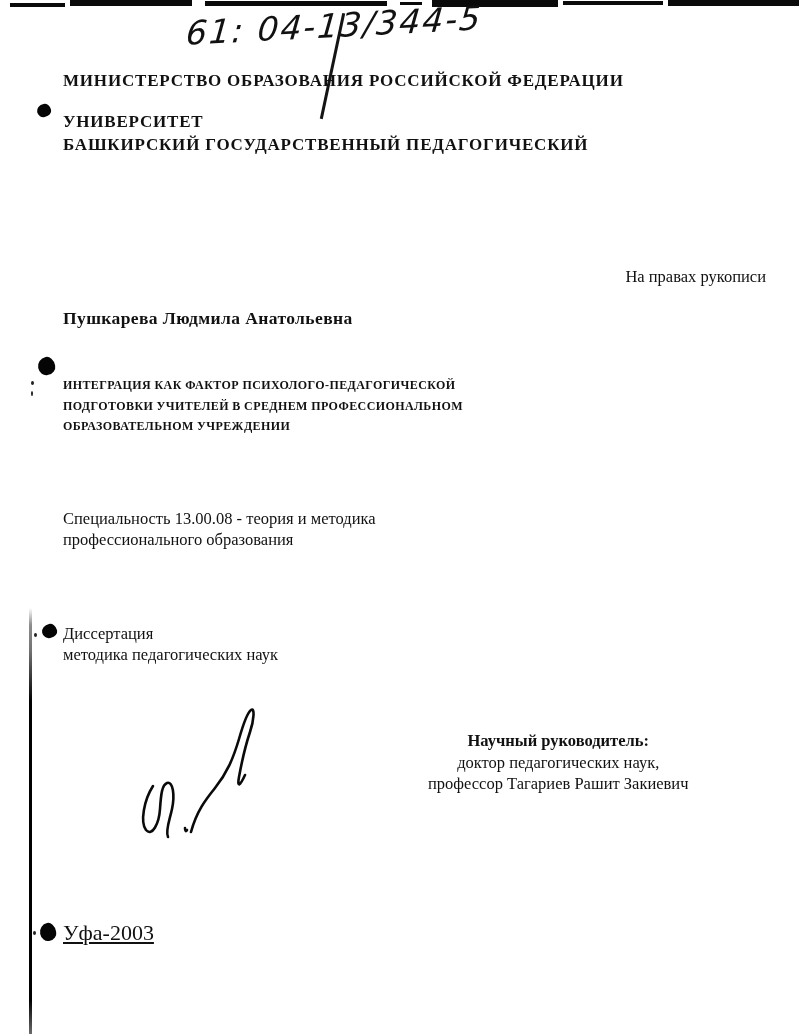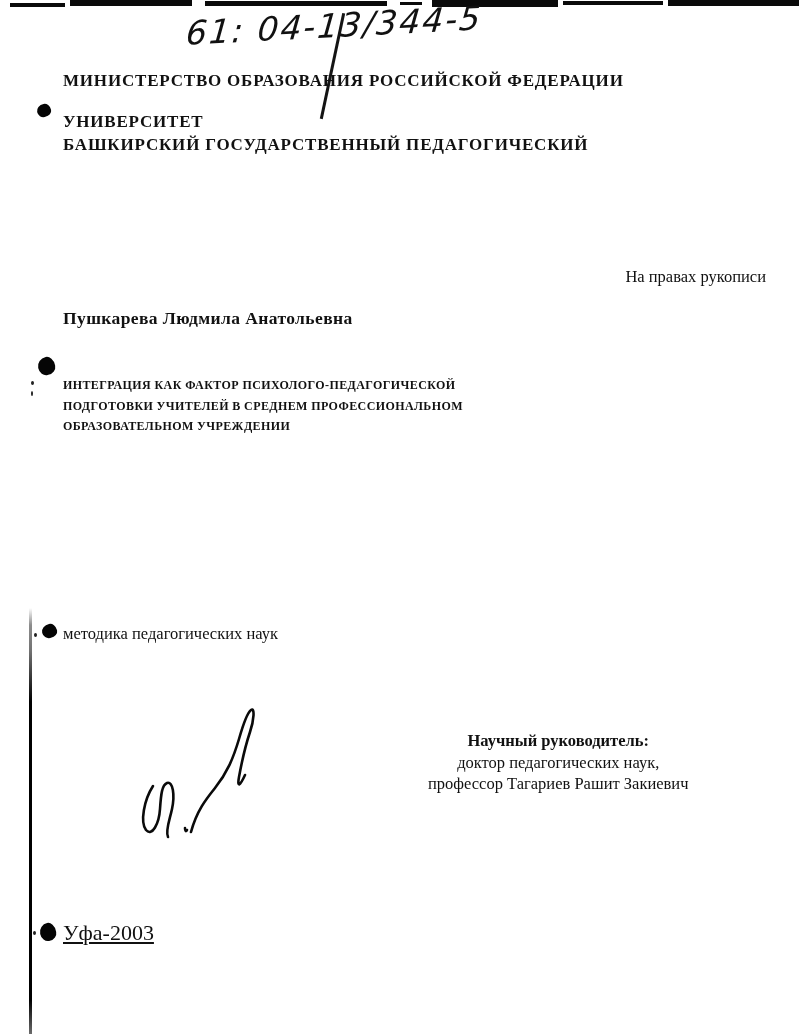--- a/index.html
+++ b/index.html
@@ -104,22 +104,27 @@
   <div class="centered-block manuscript-note">На правах рукописи</div>
 
   <div class="centered-block author">Пушкарева Людмила Анатольевна</div>
 
   <div class="centered-block diss-title">
     <div>ИНТЕГРАЦИЯ КАК ФАКТОР ПСИХОЛОГО-ПЕДАГОГИЧЕСКОЙ</div>
     <div>ПОДГОТОВКИ УЧИТЕЛЕЙ В СРЕДНЕМ ПРОФЕССИОНАЛЬНОМ</div>
     <div>ОБРАЗОВАТЕЛЬНОМ УЧРЕЖДЕНИИ</div>
   </div>
 
+  <div class="centered-block specialty">
+    <div>Специальность 13.00.08 - теория и методика</div>
+    <div>профессионального образования</div>
+  </div>
 
   <div class="centered-block thesis">
+    <div>Диссертация</div>
     <div>методика педагогических наук</div>
   </div>
 
   <svg class="signature" width="145" height="158" viewBox="0 0 145 158">
     <g fill="none" stroke="#0a0a0a" stroke-width="2.6" stroke-linecap="round">
       <path d="M25,98 C16,112 12,134 18,142 C24,149 31,136 32,121 C33,106 34,97 39,95 C45,93 47,107 44,121 C42,131 37,143 40,149"></path>
       <path d="M57,140 C57,143 58,144 59,142"></path>
       <path d="M63,144 C69,122 79,110 87,100 C99,85 105,71 111,51 C115,37 119,25 123,22 C127,19 126,32 122,44 C116,62 113,78 111,89 C109,100 112,98 117,87"></path>
     </g>
   </svg>

